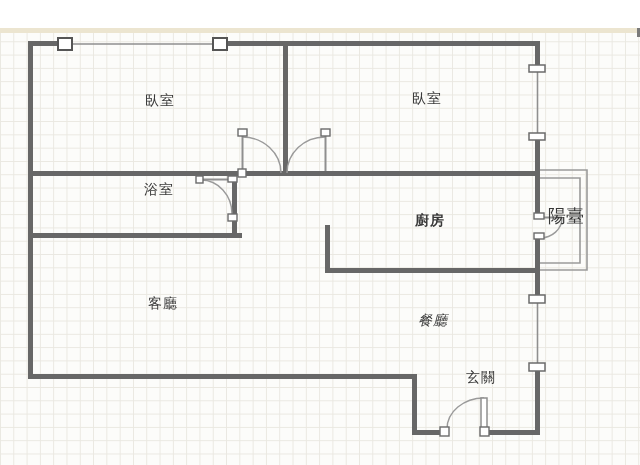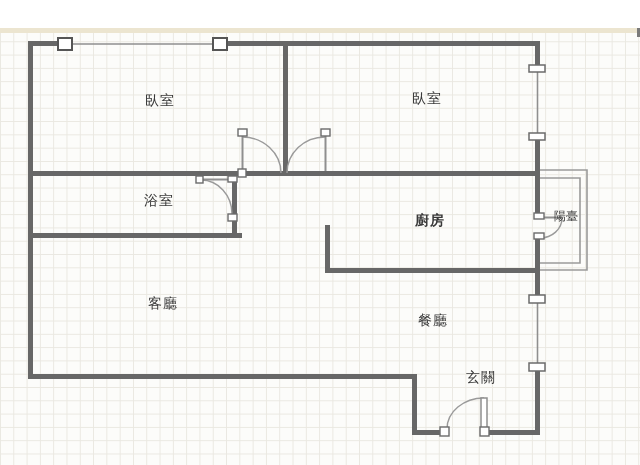--- a/index.html
+++ b/index.html
@@ -16,26 +16,26 @@
   .top-strip{position:absolute;left:0;top:0;width:640px;height:5px;background:#ece5d0;}
   .bottom-edge{position:absolute;left:0;top:461px;width:640px;height:4px;
     background:linear-gradient(#c6c6c6,#8f8f8f);}
   svg.plan{position:absolute;left:0;top:0;}
   .room-label{
     position:absolute;transform:translate(-50%,-50%);
     color:#383838;font-size:14px;font-weight:500;letter-spacing:1px;white-space:nowrap;
   }
   .lbl-bedroom-left{left:160px;top:73px;}
   .lbl-bedroom-right{left:427px;top:71px;}
-  .lbl-bathroom{left:159px;top:173px;}
+  .lbl-bathroom{left:159px;top:162px;}
   .lbl-kitchen{left:430px;top:193px;font-weight:bold;}
   .lbl-living{left:163px;top:276px;}
-  .lbl-dining{left:433px;top:293px;}
+  .lbl-dining{left:433px;top:293px;font-style:italic;}
   .lbl-entry{left:481px;top:350px;text-align:right;}
-  .lbl-balcony{left:566px;top:188px;font-size:12px;letter-spacing:0;}
+  .lbl-balcony{left:566px;top:188px;font-size:18px;letter-spacing:0;}
 </style>
 </head>
 <body>
 
 <div class="stage">
   <div class="top-strip"></div>
 
   <svg class="plan" width="640" height="465" viewBox="0 0 640 465">
 
     <g fill="#676767" stroke="none">

